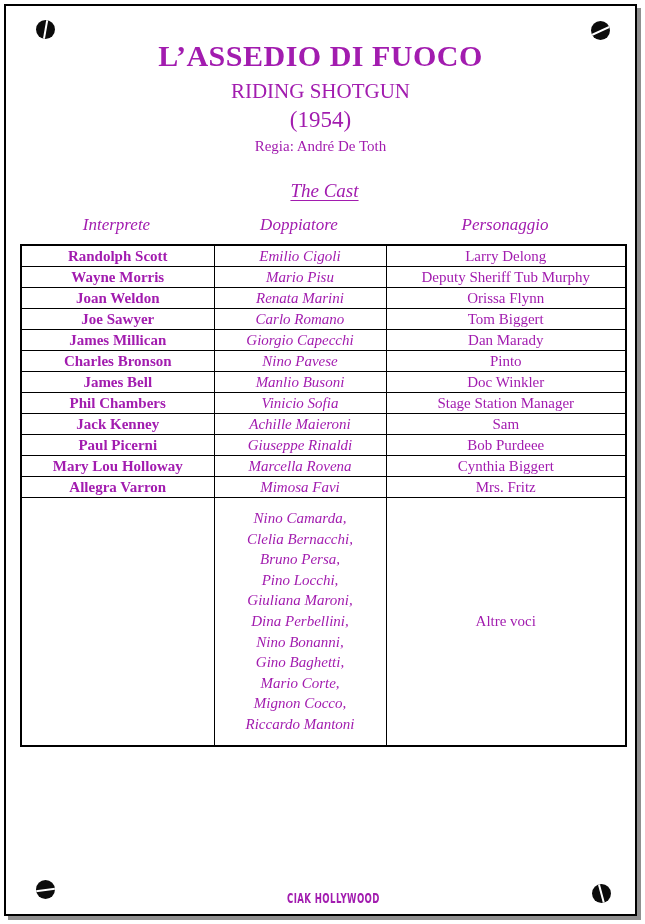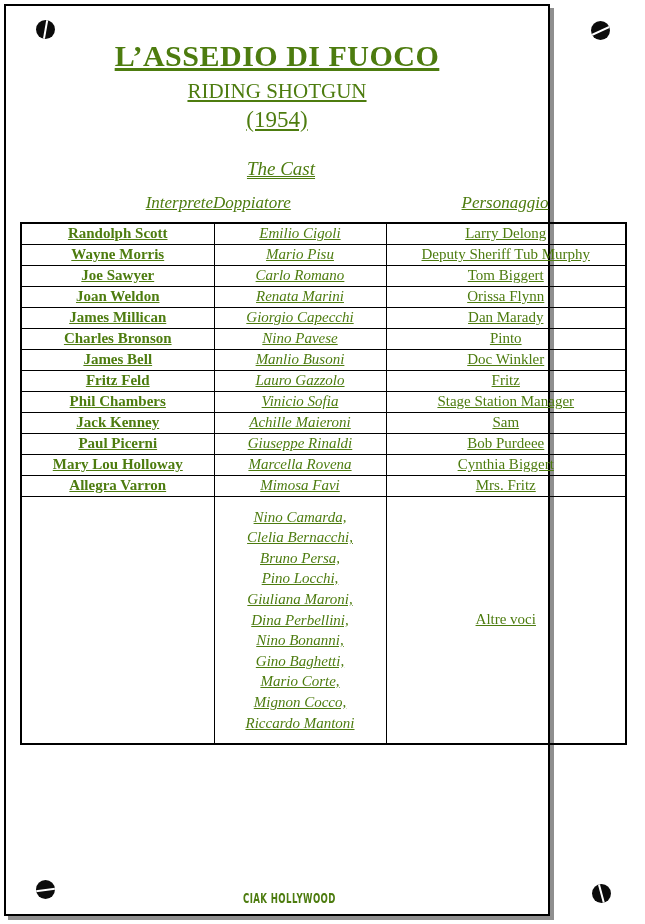--- a/index.html
+++ b/index.html
@@ -7,29 +7,28 @@
     padding: 0;
     background: #ffffff;
     width: 645px;
     height: 924px;
     overflow: hidden;
   }
   .sheet {
     position: absolute;
     left: 4px;
     top: 4px;
-    width: 546px;
+    width: 633px;
     height: 912px;
     box-sizing: border-box;
     border: 2px solid #000000;
     background: #ffffff;
     box-shadow: 4px 4px 0 #8f8f8f;
     font-family: "Liberation Serif", "DejaVu Serif", serif;
-    color: #4d7c0f;
-    text-decoration: underline;
+    color: #a21caf;
   }
   
   .screw {
     position: absolute;
     width: 19px;
     height: 19px;
     border-radius: 50%;
     background: #0b0b0b;
     overflow: hidden;
   }
@@ -87,22 +86,22 @@
     text-decoration: underline;
     text-underline-offset: 3px;
   }
   .col-headers {
     display: flex;
     margin: 13px 0 0 14px;
     width: 605px;
     font-style: italic;
     font-size: 17px;
   }
-  .col-headers .h1 { width: 193px; text-align: right; }
-  .col-headers .h2 { width: 172px; }
+  .col-headers .h1 { width: 193px; text-align: center; }
+  .col-headers .h2 { width: 172px; text-align: center; }
   .col-headers .h3 { width: 240px; text-align: center; }
 
   table.cast {
     margin: 9px 0 0 14px;
     width: 605px;
     border-collapse: collapse;
     table-layout: fixed;
     border: 2px solid #000000;
   }
   table.cast td {
@@ -161,20 +160,21 @@
       <div class="slot"></div>
     </div>
   <div class="screw br">
       <div class="slot"></div>
     </div>
 
   <div class="header-block">
     <div class="title">L’ASSEDIO DI FUOCO</div>
     <div class="original-title">RIDING SHOTGUN</div>
     <div class="year">(1954)</div>
+    <div class="director">Regia: André De Toth</div>
     <div class="section-heading"><span>The Cast</span></div>
   </div>
 
   <div class="col-headers">
     <div class="h1">Interprete</div>
     <div class="h2">Doppiatore</div>
     <div class="h3">Personaggio</div>
   </div>
 
   <table class="cast">
@@ -188,48 +188,43 @@
         <td class="c1">Randolph Scott</td>
         <td class="c2">Emilio Cigoli</td>
         <td class="c3">Larry Delong</td>
       </tr>
       <tr>
         <td class="c1">Wayne Morris</td>
         <td class="c2">Mario Pisu</td>
         <td class="c3">Deputy Sheriff Tub Murphy</td>
       </tr>
       <tr>
+        <td class="c1">Joan Weldon</td>
+        <td class="c2">Renata Marini</td>
+        <td class="c3">Orissa Flynn</td>
+      </tr>
+      <tr>
         <td class="c1">Joe Sawyer</td>
         <td class="c2">Carlo Romano</td>
         <td class="c3">Tom Biggert</td>
       </tr>
       <tr>
-        <td class="c1">Joan Weldon</td>
-        <td class="c2">Renata Marini</td>
-        <td class="c3">Orissa Flynn</td>
-      </tr>
-      <tr>
         <td class="c1">James Millican</td>
         <td class="c2">Giorgio Capecchi</td>
         <td class="c3">Dan Marady</td>
       </tr>
       <tr>
         <td class="c1">Charles Bronson</td>
         <td class="c2">Nino Pavese</td>
         <td class="c3">Pinto</td>
       </tr>
       <tr>
         <td class="c1">James Bell</td>
         <td class="c2">Manlio Busoni</td>
         <td class="c3">Doc Winkler</td>
-      </tr>
-      <tr>
-        <td class="c1">Fritz Feld</td>
-        <td class="c2">Lauro Gazzolo</td>
-        <td class="c3">Fritz</td>
       </tr>
       <tr>
         <td class="c1">Phil Chambers</td>
         <td class="c2">Vinicio Sofia</td>
         <td class="c3">Stage Station Manager</td>
       </tr>
       <tr>
         <td class="c1">Jack Kenney</td>
         <td class="c2">Achille Maieroni</td>
         <td class="c3">Sam</td>

